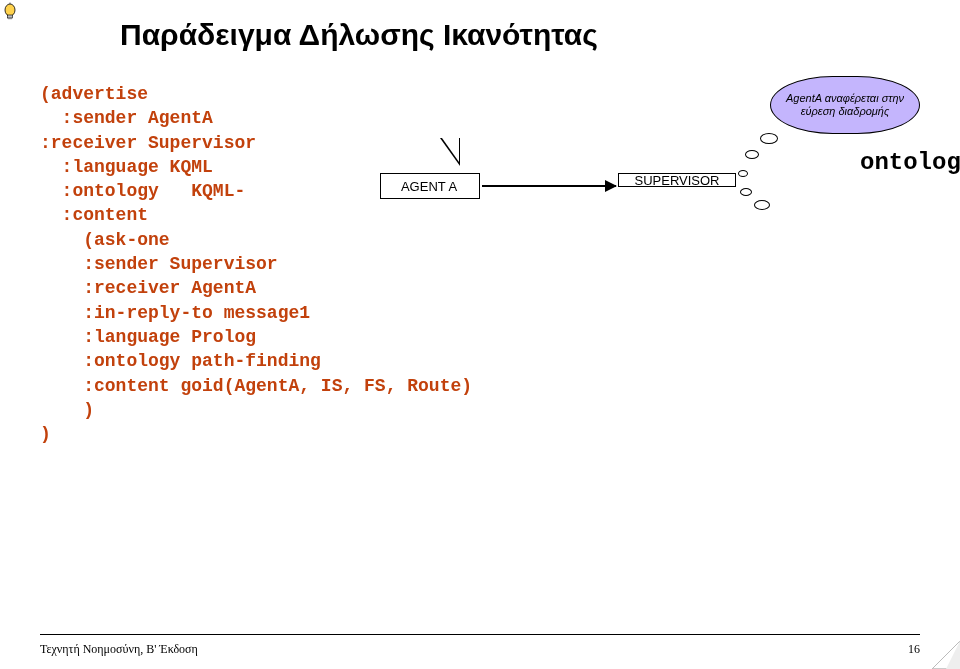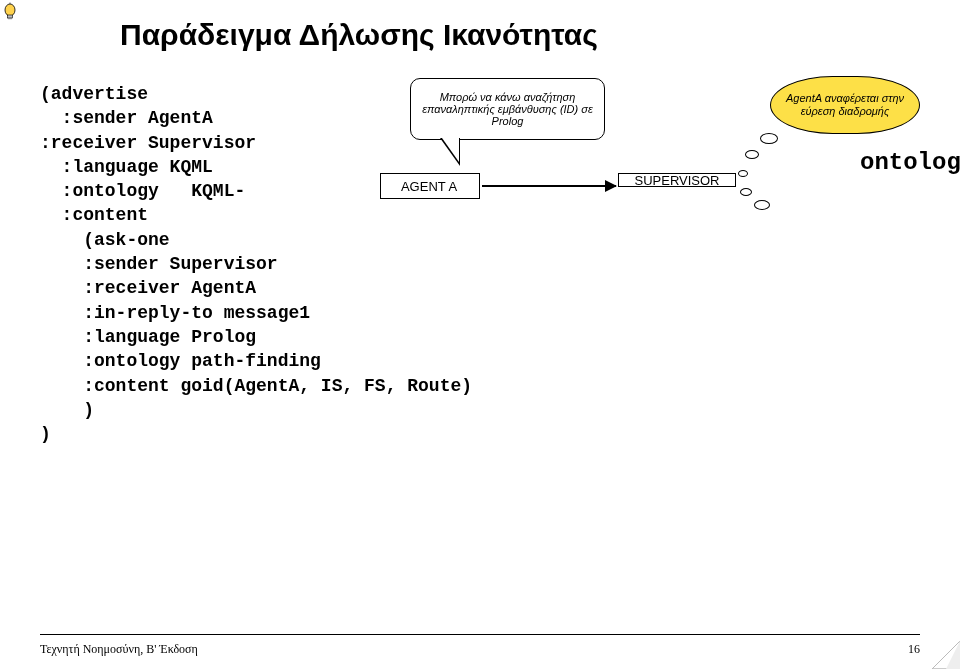--- a/index.html
+++ b/index.html
@@ -28,21 +28,21 @@
   .content-row {
     display: flex;
     align-items: flex-start;
   }
   .code-block {
     font-family: 'Courier New', Courier, monospace;
     font-size: 18px;
     font-weight: bold;
     line-height: 1.35;
     white-space: pre;
-    color: #000000;
+    color: #c2410c;
     flex: 0 0 auto;
   }
   .diagram {
     position: absolute;
     left: 370px;
     top: 78px;
     width: 560px;
     height: 240px;
   }
   
@@ -101,21 +101,21 @@
     right: -1px; top: -5px;
     border-left: 12px solid #000;
     border-top: 6px solid transparent;
     border-bottom: 6px solid transparent;
   }
   
   .thought {
     position: absolute;
     border: 1.5px solid #000;
     border-radius: 50% / 60%;
-    background: #fde047;
+    background: #c4b5fd;
     font-family: Verdana, Arial, sans-serif;
     font-size: 11px;
     font-style: italic;
     text-align: center;
     display: flex; align-items: center; justify-content: flex-start;
     padding: 6px 10px;
     line-height: 1.2;
   }
   .thought.top { left: 400px; top: -2px; width: 150px; height: 58px; }
   .thought.bottom { left: 395px; top: 110px; width: 165px; height: 58px; }
@@ -190,23 +190,20 @@
 <span>    :in-reply-to message1</span>
 <span>    :language Prolog</span>
 <span>    :ontology path-finding</span>
 <span>    :content goid(AgentA, IS, FS, Route)</span>
 <span>    )</span>
 <span>)</span></pre>
   </div>
 
   <div class="diagram">
 
-    <div class="speech">
-      <span>Μπορώ να κάνω αναζήτηση επαναληπτικής εμβάνθυσης (ID) σε Prolog</span>
-    </div>
     <div class="speech-tail"></div>
 
     <div class="box agent">
       <span>AGENT A</span>
     </div>
 
     <div class="arrow"></div>
 
     <div class="box supervisor">
       <span>SUPERVISOR</span>

